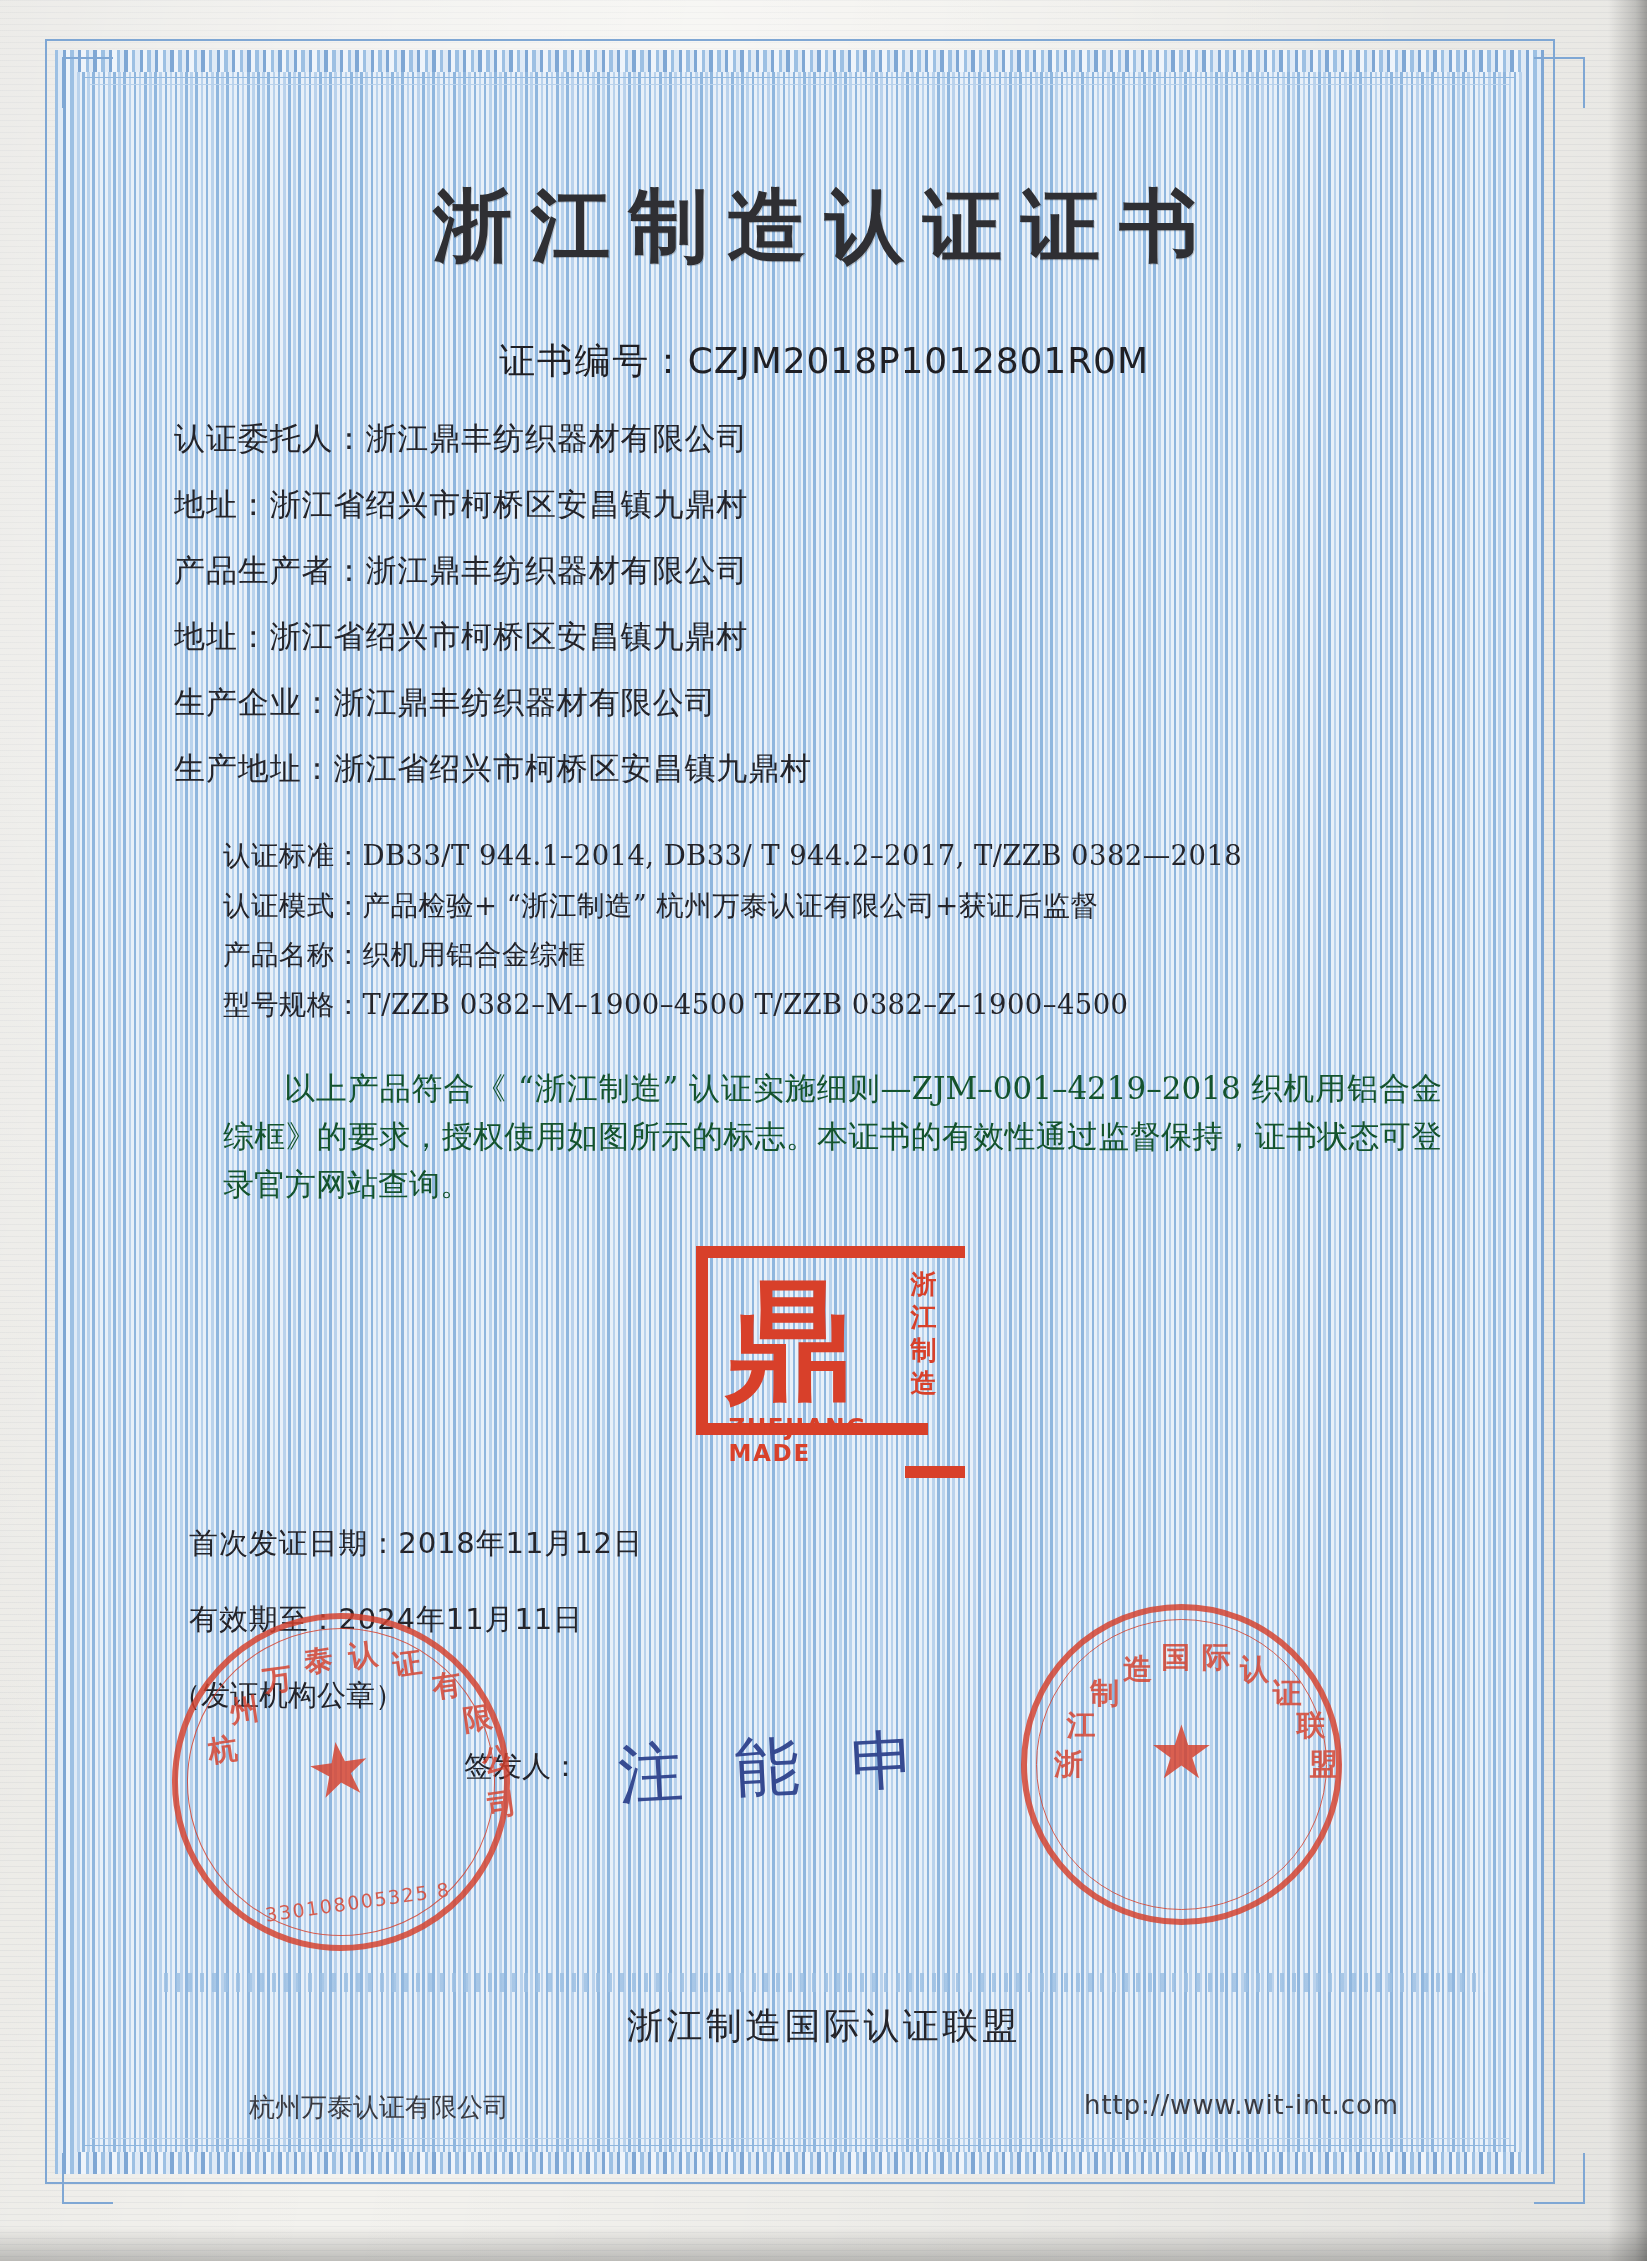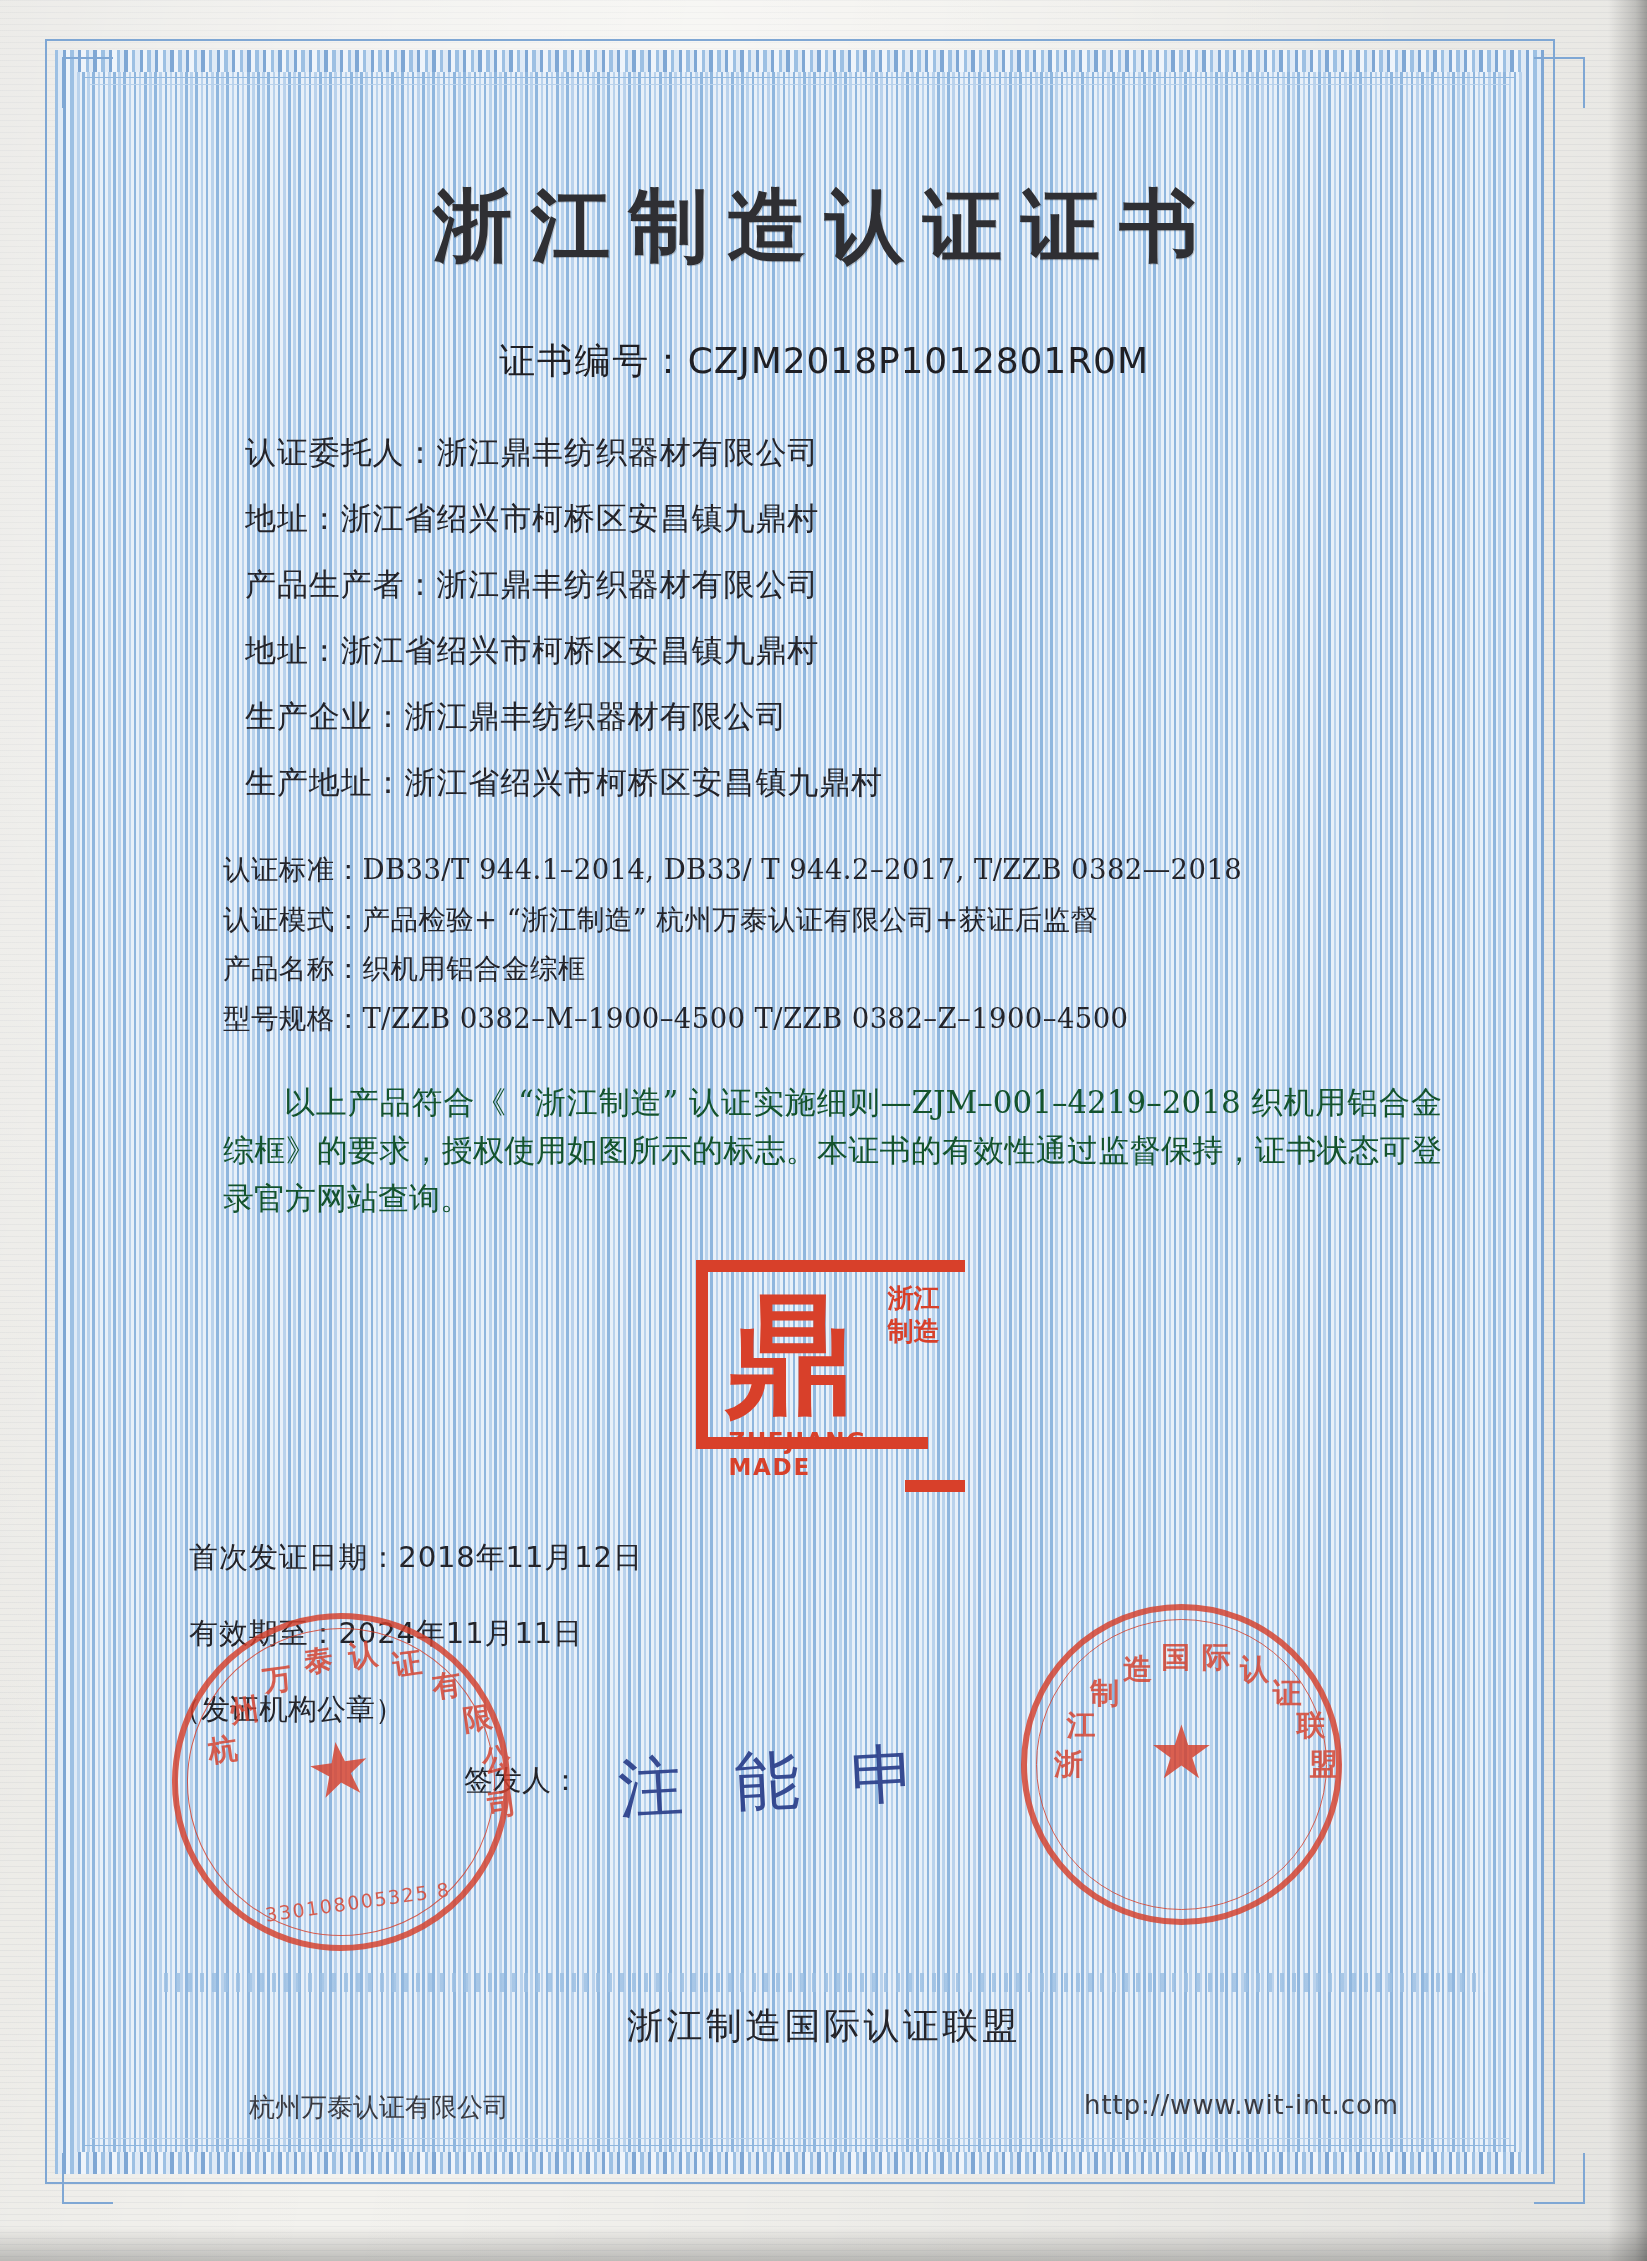--- a/index.html
+++ b/index.html
@@ -133,22 +133,22 @@
     margin-top: 57px;
     font-size: 36px;
     color: #1f1f24;
     font-family: "DejaVu Sans", "Liberation Sans", sans-serif;
     letter-spacing: 0.9px;
   }
   .cert-number .label { letter-spacing: 1.7px; }
   .cert-number .value { letter-spacing: 0.9px; }
 
   .fields-block {
-    margin-top: 46px;
-    padding-left: 116px;
+    margin-top: 32px;
+    padding-left: 45px;
   }
   .field-row {
     font-size: 31px;
     color: #24242a;
     margin-bottom: 24px;
     letter-spacing: 0.9px;
     font-family: "DejaVu Sans", "Liberation Sans", sans-serif;
   }
   .field-row .fl { }
   .field-row .fv { }
@@ -216,21 +216,21 @@
     left: 29px; top: 17px;
     font-family: "DejaVu Serif", "Liberation Serif", serif;
     font-size: 129px;
     line-height: 154px;
     color: #d8402a;
     font-weight: bold;
   }
   .logo .side-text {
     position: absolute;
     right: 5.1px; top: 22px;
-    width: 68px;
+    width: 48px;
     font-size: 26px;
     line-height: 33px;
     color: #d8402a;
     font-family: "DejaVu Sans", "Liberation Sans", sans-serif;
     text-align: center;
     font-weight: bold;
   }
   .logo .en {
     position: absolute;
     left: 33px; bottom: 12px;

